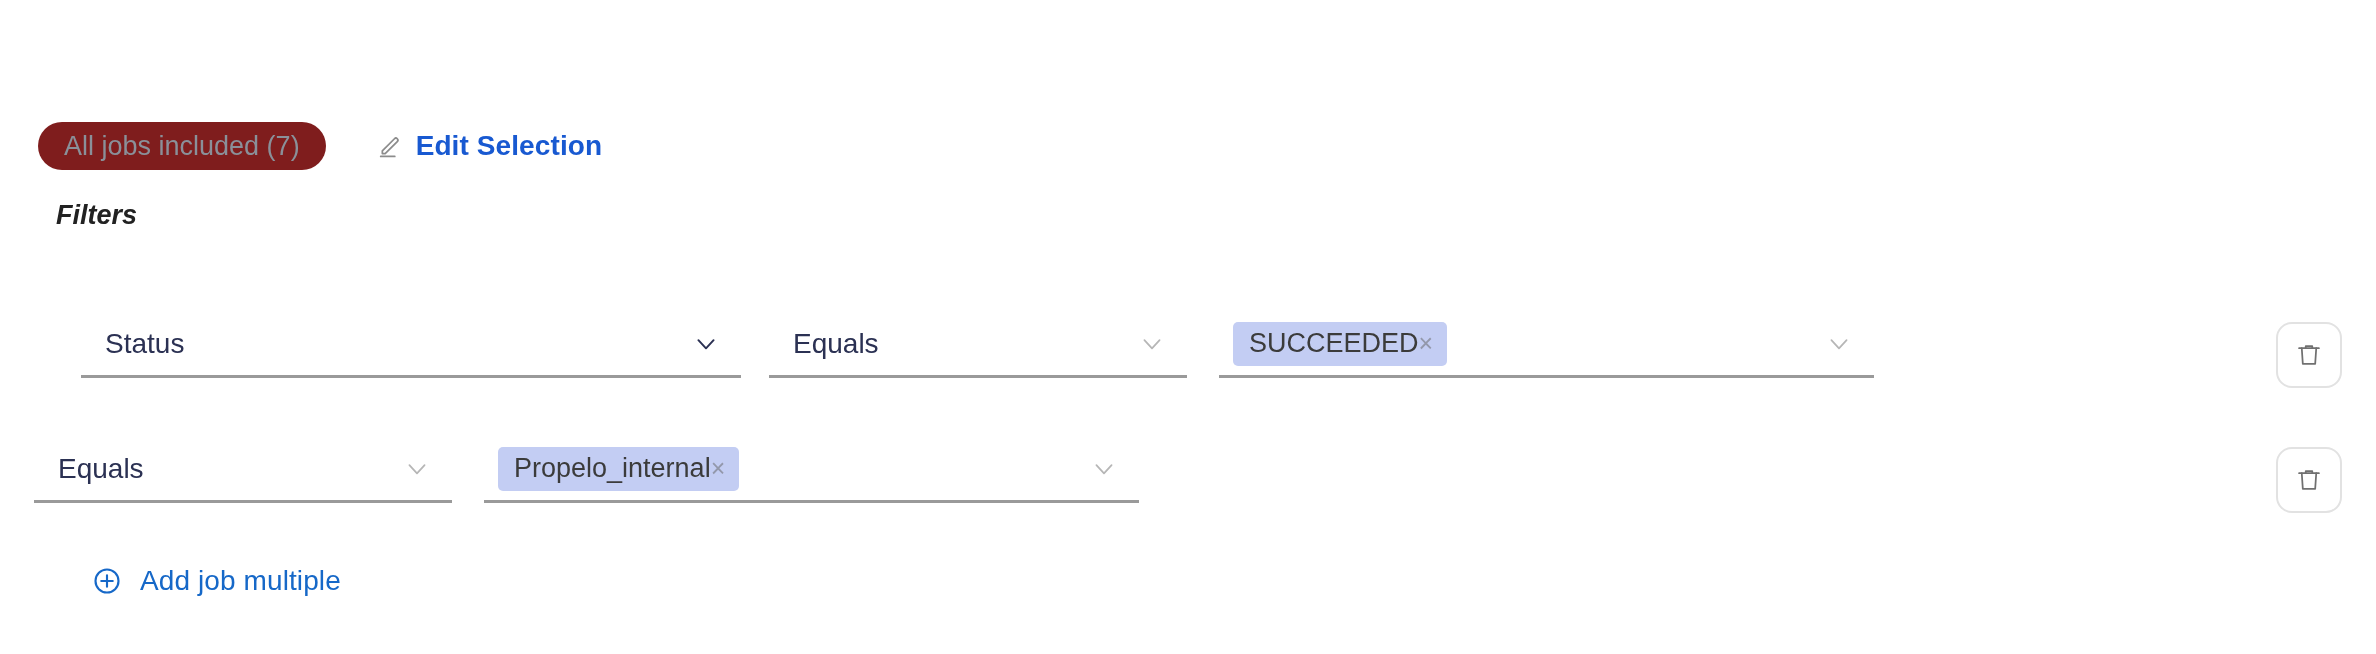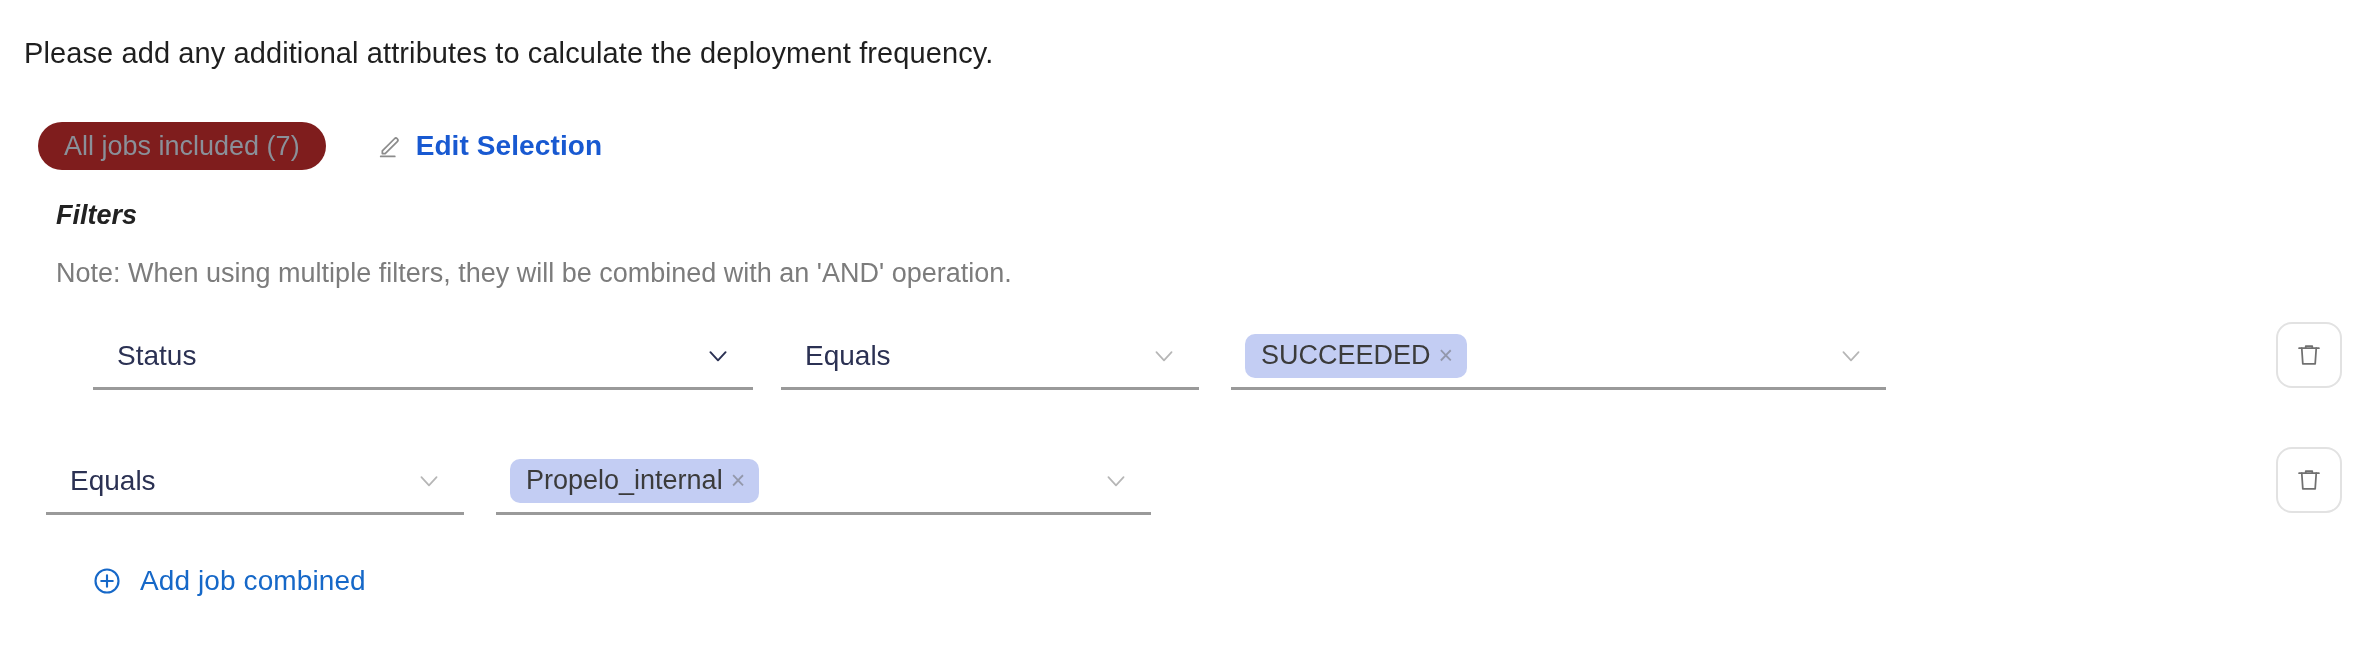--- a/index.html
+++ b/index.html
@@ -89,24 +89,24 @@
     left: 56px;
     top: 258px;
     font-size: 27px;
     color: #7c7c7c;
     white-space: nowrap;
   }
 
   
   .filter-row {
     position: absolute;
-    left: 18px;
+    left: 6px;
     height: 78px;
     display: flex;
-    align-items: flex-end;
+    align-items: flex-start;
   }
   .filter-row.row-1 { top: 312px; }
   .filter-row.row-2 { top: 437px; }
 
   .field {
     position: relative;
     height: 66px;
     border-bottom: 3px solid #9a9a9a;
     display: flex;
     align-items: center;
@@ -133,25 +133,25 @@
     height: 26px;
   }
   .chev svg { display: block; width: 26px; height: 26px; }
   .chev.dark  { color: #2b3153; }
   .chev.light { color: #b6b6b6; }
 
   
   .value-chip {
     display: inline-flex;
     align-items: center;
-    gap: 8px;
+    gap: 0;
     height: 44px;
     margin-left: 14px;
     padding: 0 14px 0 16px;
-    border-radius: 10px;
+    border-radius: 5px;
     background: #c3cdf3;
     color: #3b3b3b;
     font-size: 27px;
     white-space: nowrap;
   }
   .value-chip .chip-x {
     color: #9398ab;
     font-size: 25px;
     line-height: 1;
     cursor: pointer;
@@ -191,37 +191,35 @@
     font-size: 28px;
     color: #1668c8;
     letter-spacing: 0.1px;
   }
 </style>
 </head>
 <body>
 
 <div class="page">
 
-  <div class="intro">Please add any additional attributes to calculate the deployment frequency.</div>
 
   <div class="selection-row">
     <span class="jobs-chip">All jobs included (7)</span>
     <span class="edit-selection">
       <span class="pencil-icon">
         <svg viewBox="0 0 24 24" fill="none" stroke="currentColor" stroke-width="1.6" stroke-linecap="round" stroke-linejoin="round">
           <path d="M4 16.5 15.2 5.3a1.8 1.8 0 0 1 2.6 2.6L6.6 19H4z"></path>
           <path d="M2.5 21.6h13"></path>
         </svg>
       </span>
       <span class="edit-selection-label">Edit Selection</span>
     </span>
   </div>
 
   <div class="filters-title">Filters</div>
-  <div class="filters-note">Note: When using multiple filters, they will be combined with an 'AND' operation.</div>
 
   <div class="filter-row row-1">
     <div class="field field-attr">
       <span class="field-text">Status</span>
       <span class="chev dark">
         <svg viewBox="0 0 24 24" fill="none" stroke="currentColor" stroke-width="1.8" stroke-linecap="round" stroke-linejoin="round">
             <path d="M5 8.5 12 16l7-7.5"></path>
           </svg>
       </span>
     </div>
@@ -282,16 +280,16 @@
     </svg>
   </div>
 
   <div class="add-filters">
     <span class="plus-icon">
       <svg viewBox="0 0 24 24" fill="none" stroke="currentColor" stroke-width="1.7" stroke-linecap="round">
           <circle cx="12" cy="12" r="9.2"></circle>
           <path d="M12 7.4v9.2M7.4 12h9.2"></path>
         </svg>
     </span>
-    <span class="add-filters-label">Add job combined</span>
+    <span class="add-filters-label">Add job multiple</span>
   </div>
 
 </div>
 
 </body></html>

